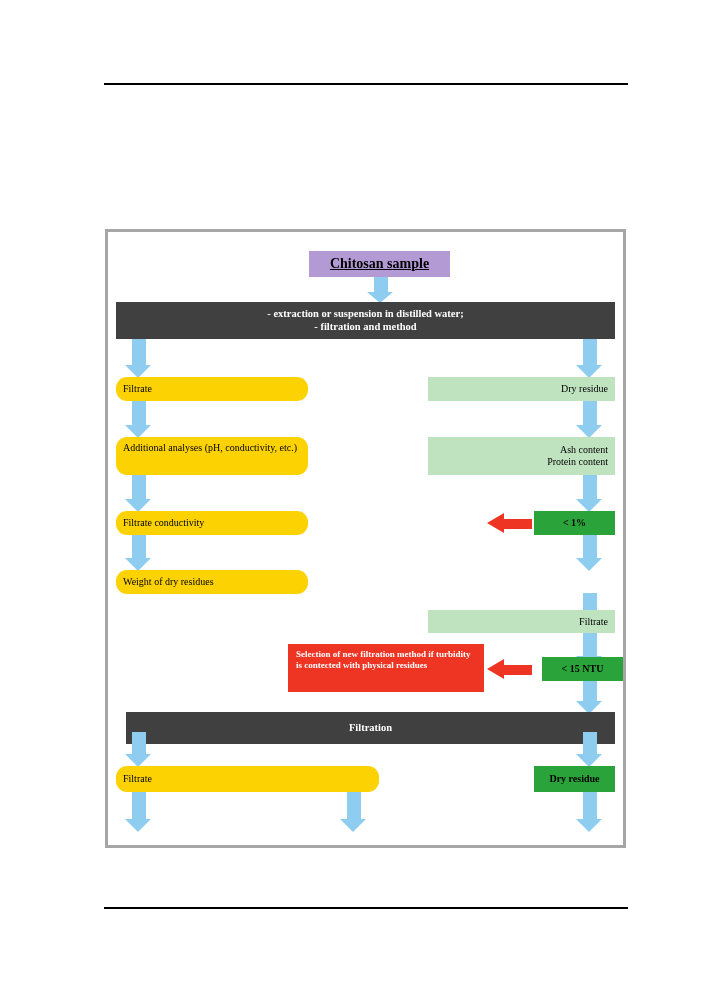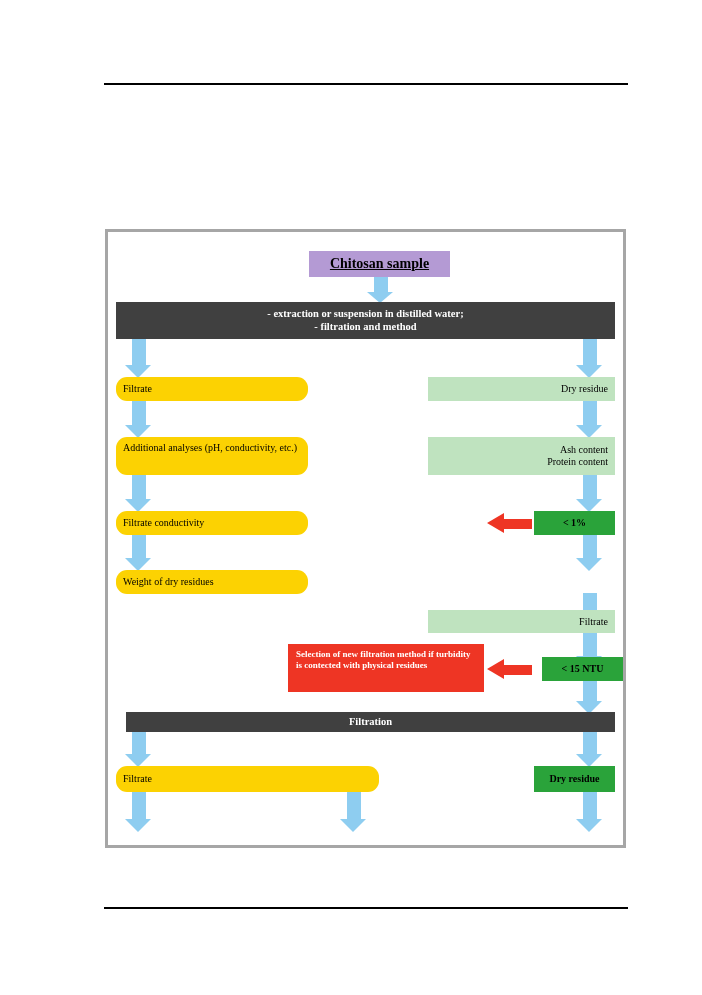--- a/index.html
+++ b/index.html
@@ -236,21 +236,21 @@
   <div class="arrow-left" style="left:379px; top:427px; width:45px; height:21px;">
     <span class="shaft" style="width:29px; height:10px;"></span>
     <span class="head" style="border-top-width:10.5px; border-bottom-width:10.5px; border-right-width:17px;"></span>
   </div>
 
   <div class="arrow-down" style="left:468px; top:449px; width:27px; height:33px;">
     <span class="shaft" style="width:14px; height:21px;"></span>
     <span class="head" style="border-left-width:13.5px; border-right-width:13.5px; border-top-width:13px;"></span>
   </div>
 
-  <div class="node n-orange center-align" style="left:18px; top:480px; width:489px; height:20px;">
+  <div class="node n-orange center-align" style="left:18px; top:480px; width:489px; height:32px;">
     <span class="txt">Filtration</span>
   </div>
 
   <div class="arrow-down" style="left:17px; top:500px; width:27px; height:35px;">
     <span class="shaft" style="width:14px; height:23px;"></span>
     <span class="head" style="border-left-width:13.5px; border-right-width:13.5px; border-top-width:13px;"></span>
   </div>
   <div class="arrow-down" style="left:468px; top:500px; width:27px; height:35px;">
     <span class="shaft" style="width:14px; height:23px;"></span>
     <span class="head" style="border-left-width:13.5px; border-right-width:13.5px; border-top-width:13px;"></span>

